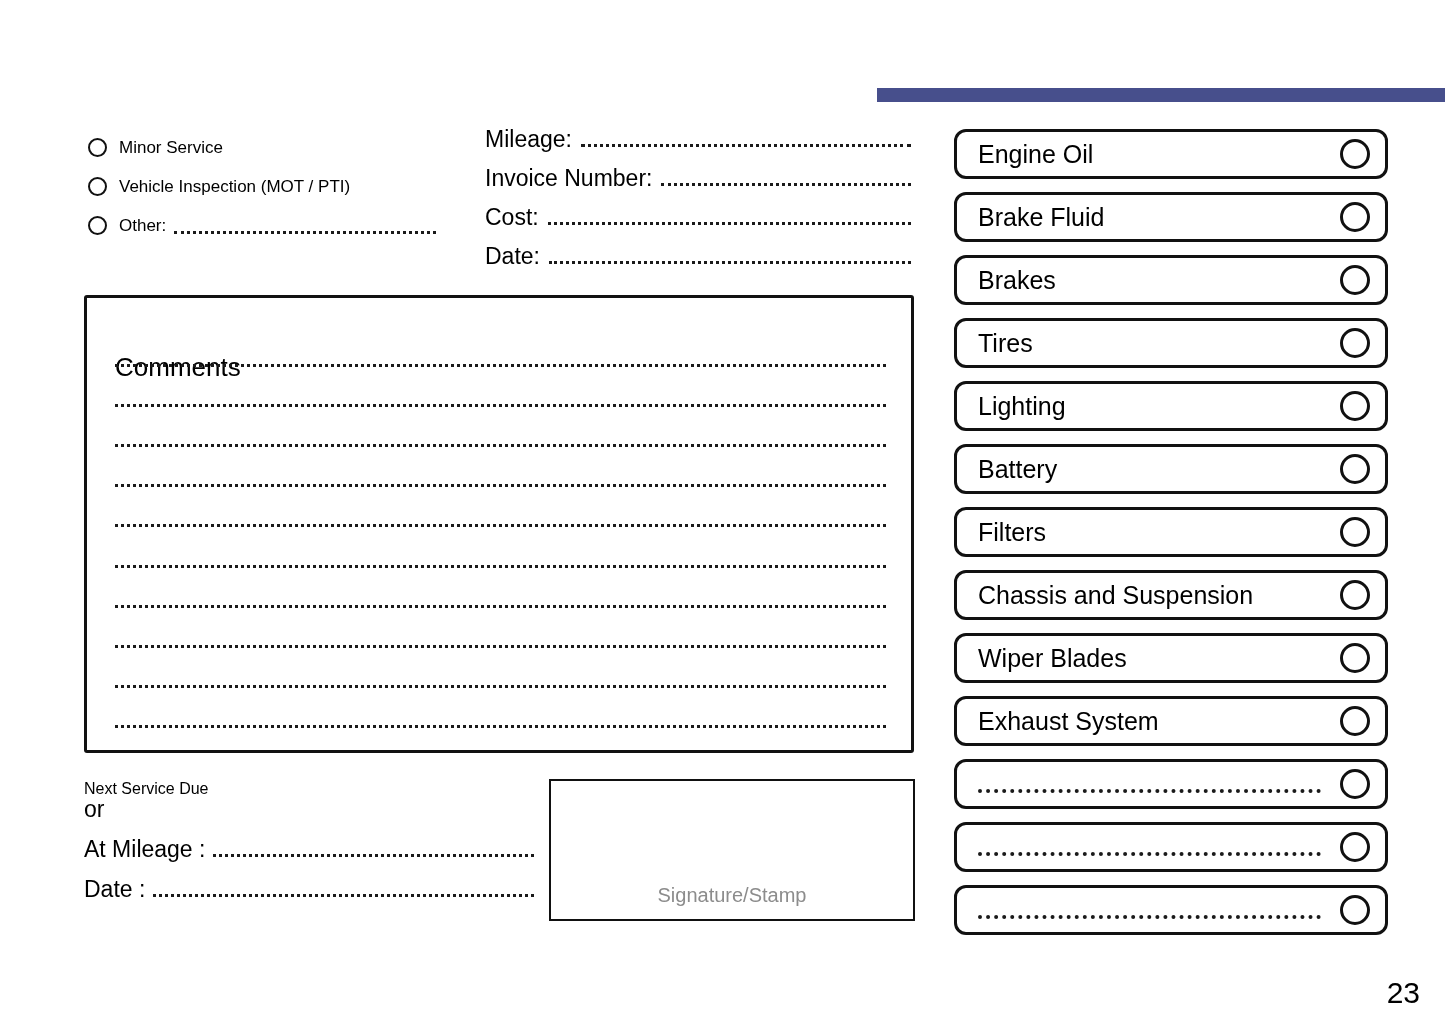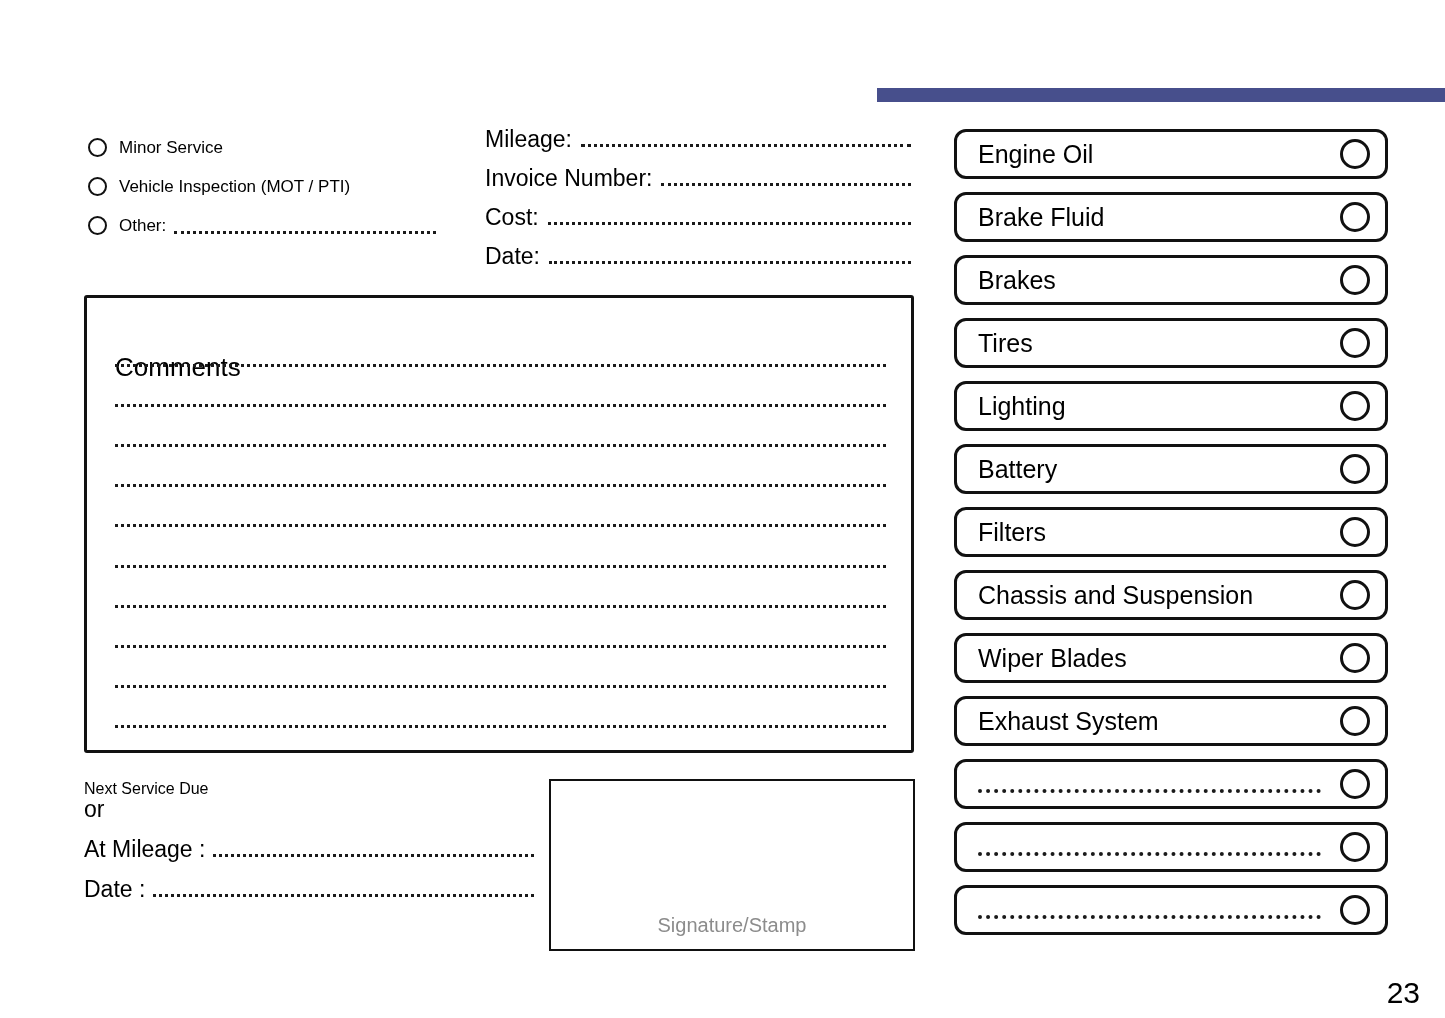--- a/index.html
+++ b/index.html
@@ -144,21 +144,21 @@
     border-bottom: 3px dotted #1a1a1a;
     height: 11px;
   }
 
   
   .signature-box {
     position: absolute;
     left: 549px;
     top: 779px;
     width: 366px;
-    height: 172px;
+    height: 142px;
     border: 2px solid #111;
     box-sizing: border-box;
     display: flex;
     align-items: flex-end;
     justify-content: center;
   }
   .signature-label {
     font-size: 20px;
     color: #8c8c8c;
     padding-bottom: 12px;

